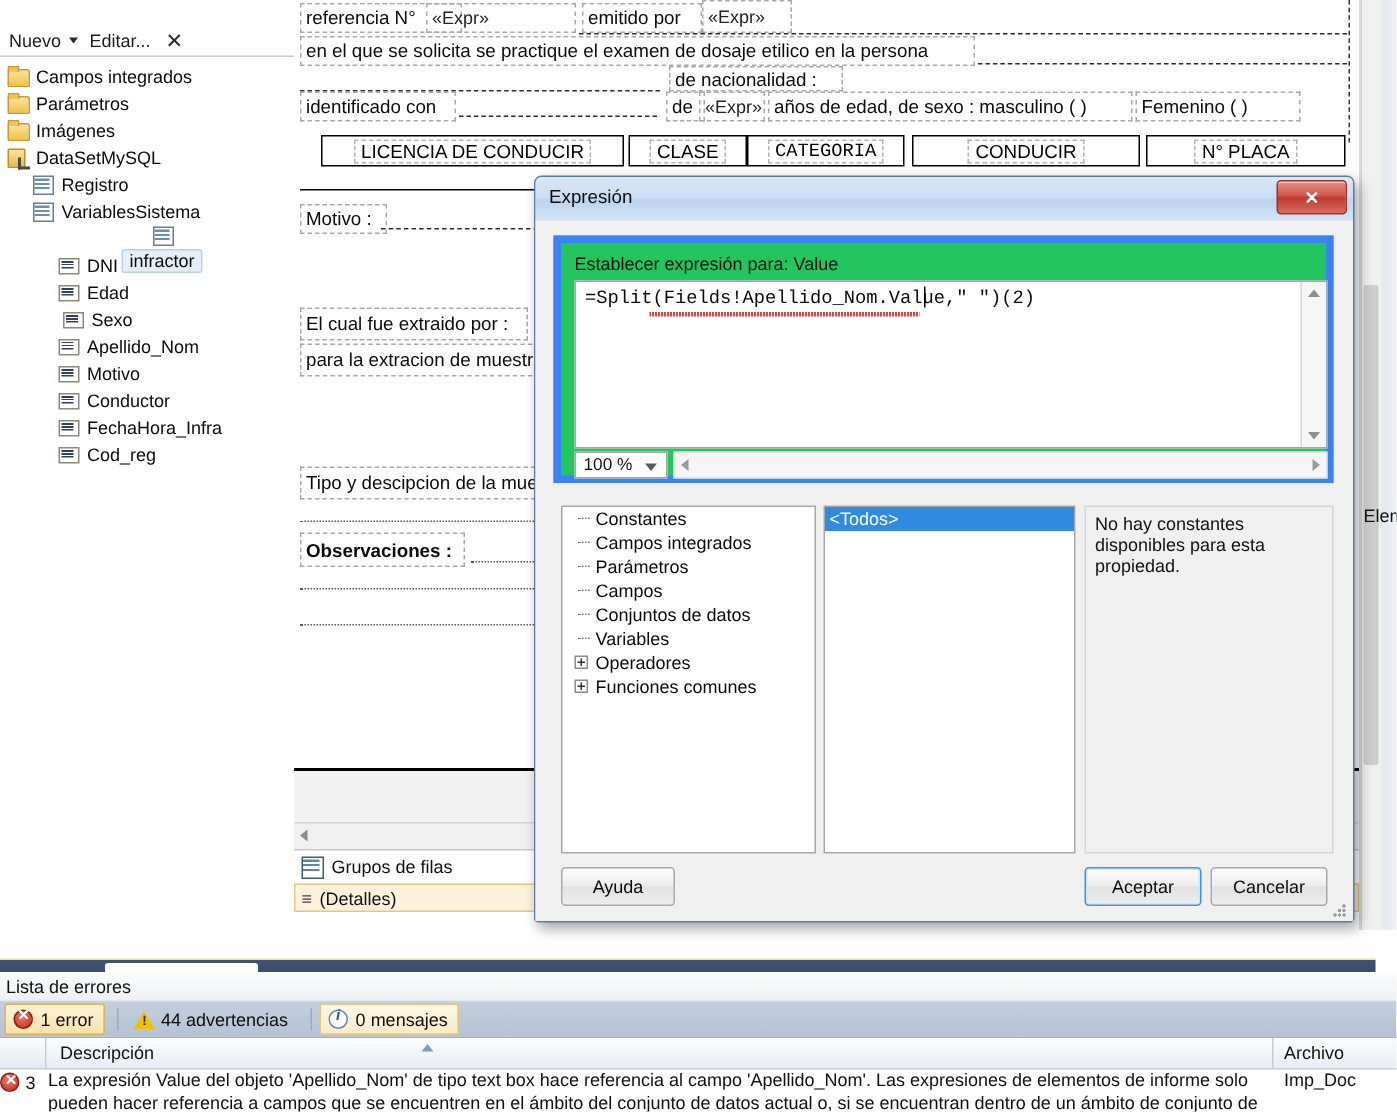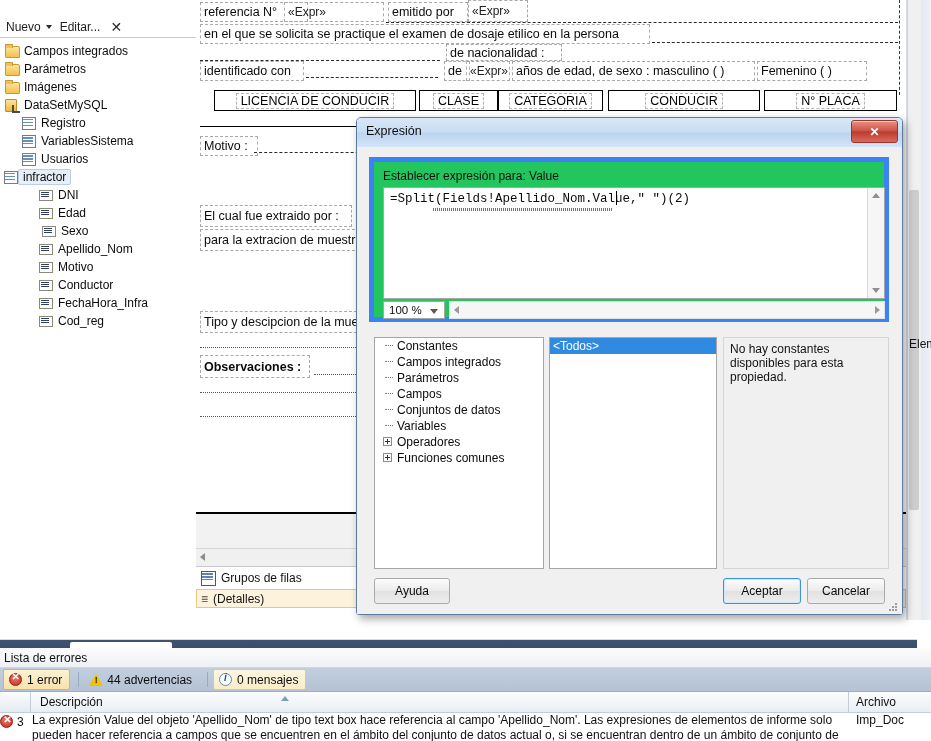--- a/index.html
+++ b/index.html
@@ -810,25 +810,21 @@
           <span class="lbl">DataSetMySQL</span>
         </div>
         <div class="tree-row" style="padding-left: 21px;">
           <span class="ico ico-table"></span>
           <span class="lbl">Registro</span>
         </div>
         <div class="tree-row" style="padding-left: 21px;">
           <span class="ico ico-table"></span>
           <span class="lbl">VariablesSistema</span>
         </div>
-        <div class="tree-row" style="padding-left: 21px;">
-          <span class="ico ico-table"></span>
-          <span class="lbl">Usuarios</span>
-        </div>
-        <div class="tree-row selected" style="padding-left: 3px;">
+        <div class="tree-row selected" style="padding-left: 21px; flex-direction: column;">
           <span class="ico ico-table"></span>
           <span class="lbl">infractor</span>
         </div>
         <div class="tree-row" style="padding-left: 38px;">
           <span class="ico ico-field"></span>
           <span class="lbl">DNI</span>
         </div>
         <div class="tree-row" style="padding-left: 38px;">
           <span class="ico ico-field"></span>
           <span class="lbl">Edad</span>
@@ -904,21 +900,21 @@
       <div class="dashed-box" style="left:561px; top:61px; width:110px; height:20px;">
           <span>Femenino (   )</span>
         </div>
 
       <div class="hdr-cell" style="left:18px; top:90px; width:202px; height:21px;">
           <span class="inner">LICENCIA DE CONDUCIR</span>
         </div>
       <div class="hdr-cell" style="left:223px; top:90px; width:79px; height:21px;">
           <span class="inner">CLASE</span>
         </div>
-      <div class="hdr-cell" style="left:302px; top:90px; width:105px; height:21px;">
+      <div class="hdr-cell" style="left:302px; top:90px; width:105px; height:21px;font-family:Liberation Mono, monospace;">
           <span class="inner">CATEGORIA</span>
         </div>
       <div class="hdr-cell" style="left:412px; top:90px; width:152px; height:21px;">
           <span class="inner">CONDUCIR</span>
         </div>
       <div class="hdr-cell" style="left:568px; top:90px; width:133px; height:21px;">
           <span class="inner">N° PLACA</span>
         </div>
       <div id="page-edge"></div>
 

